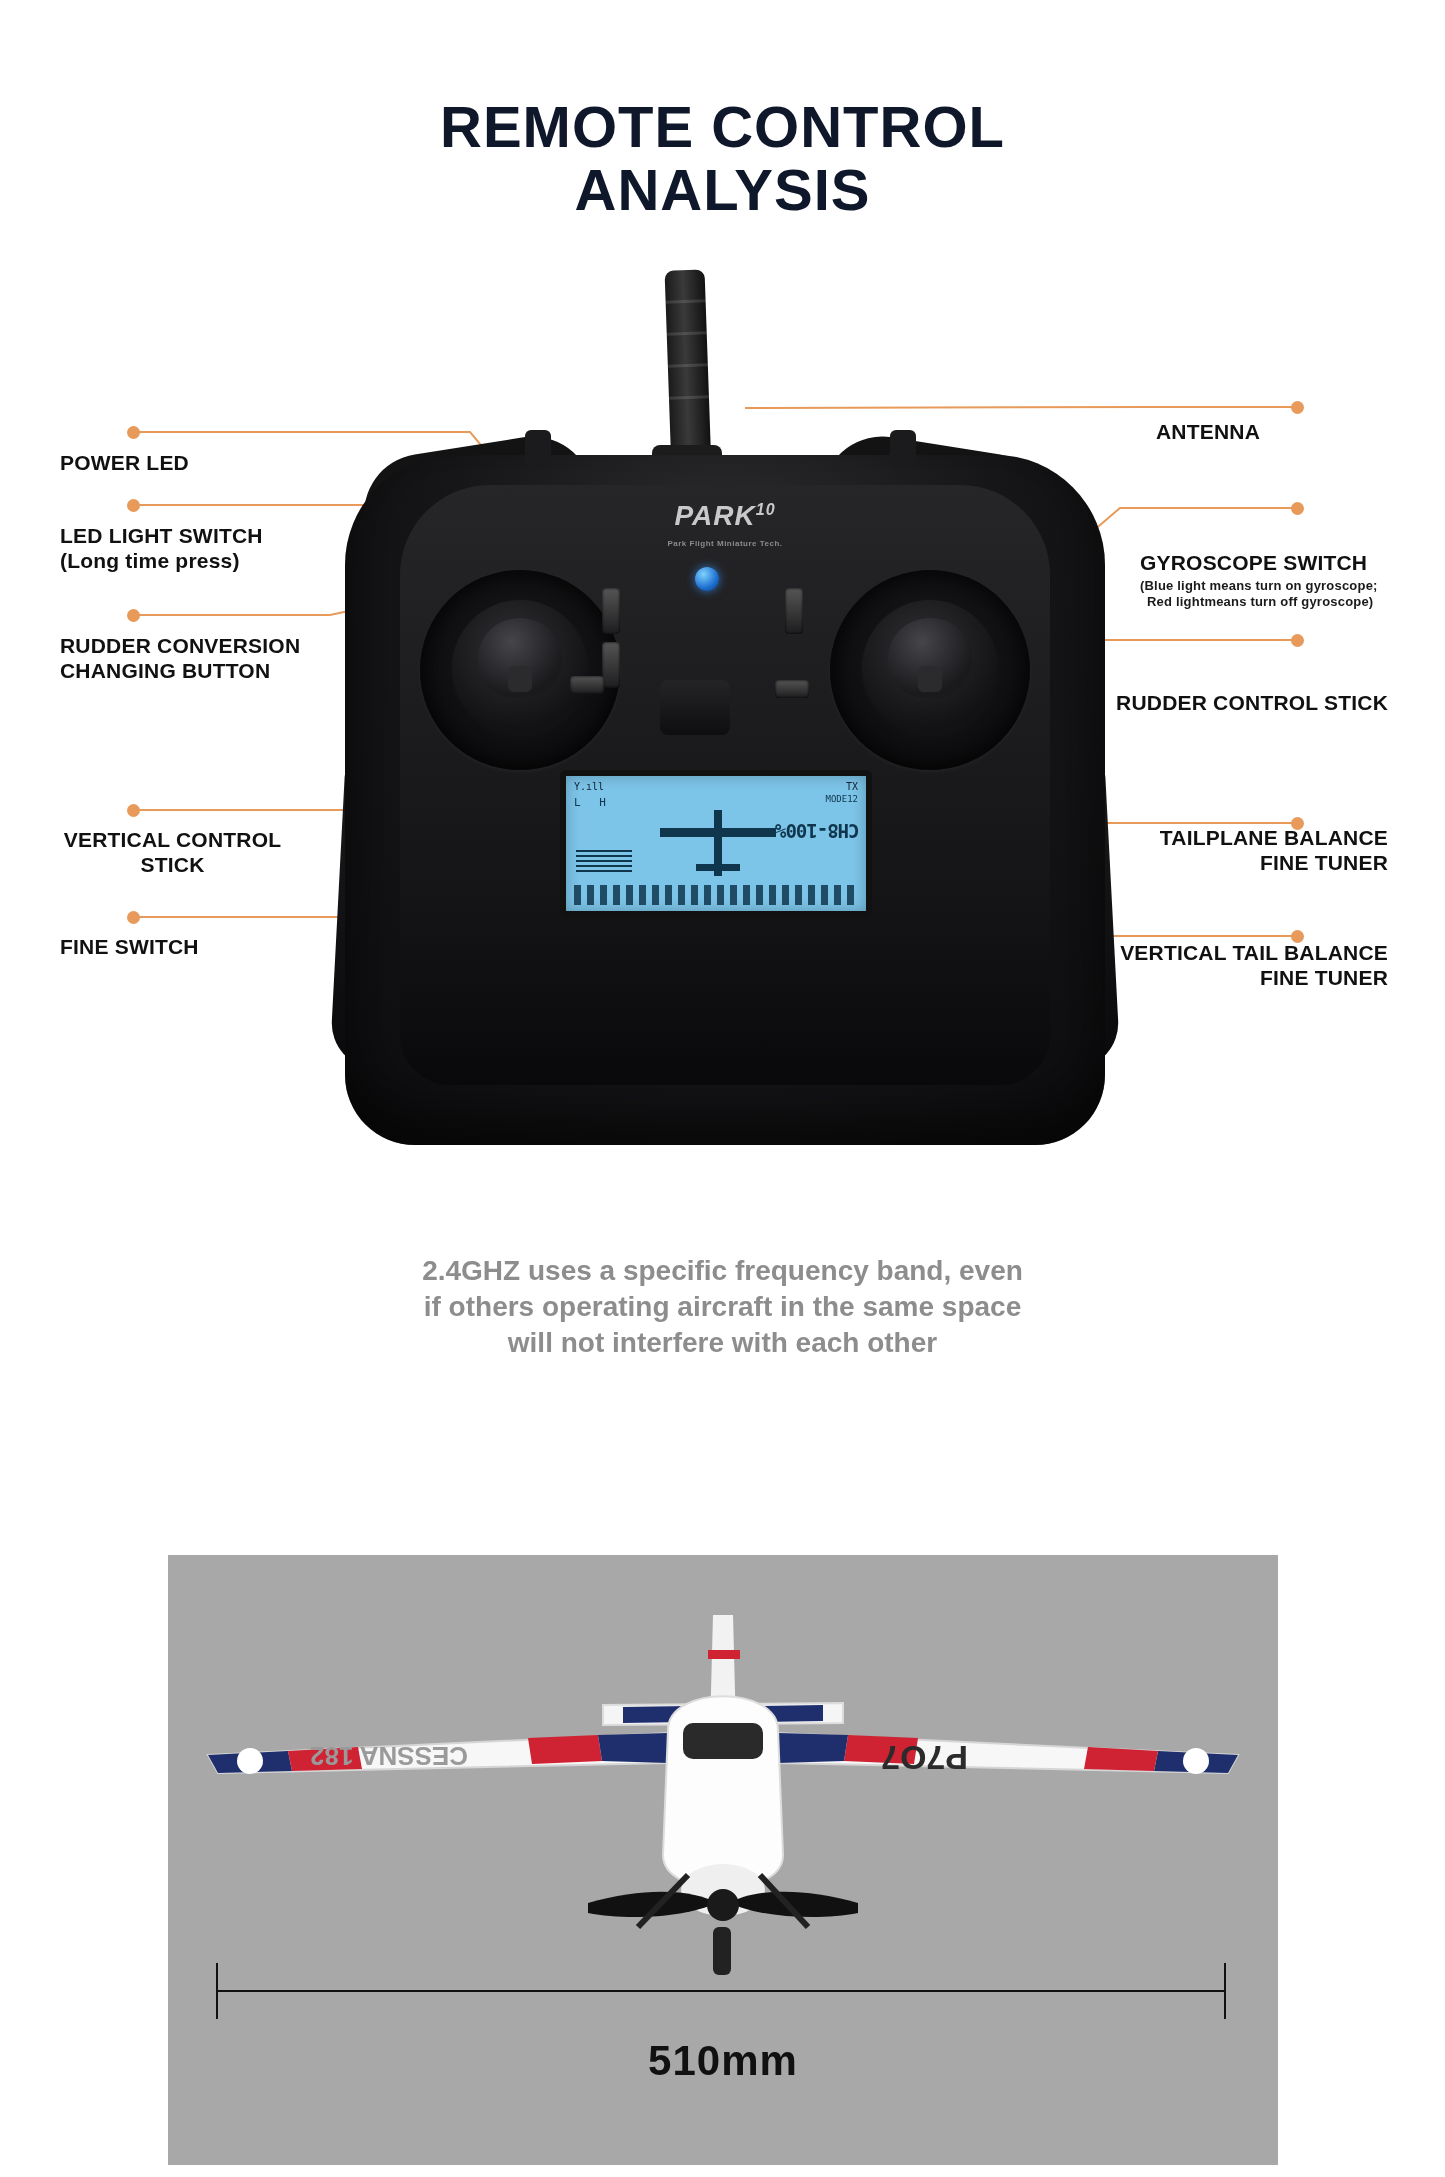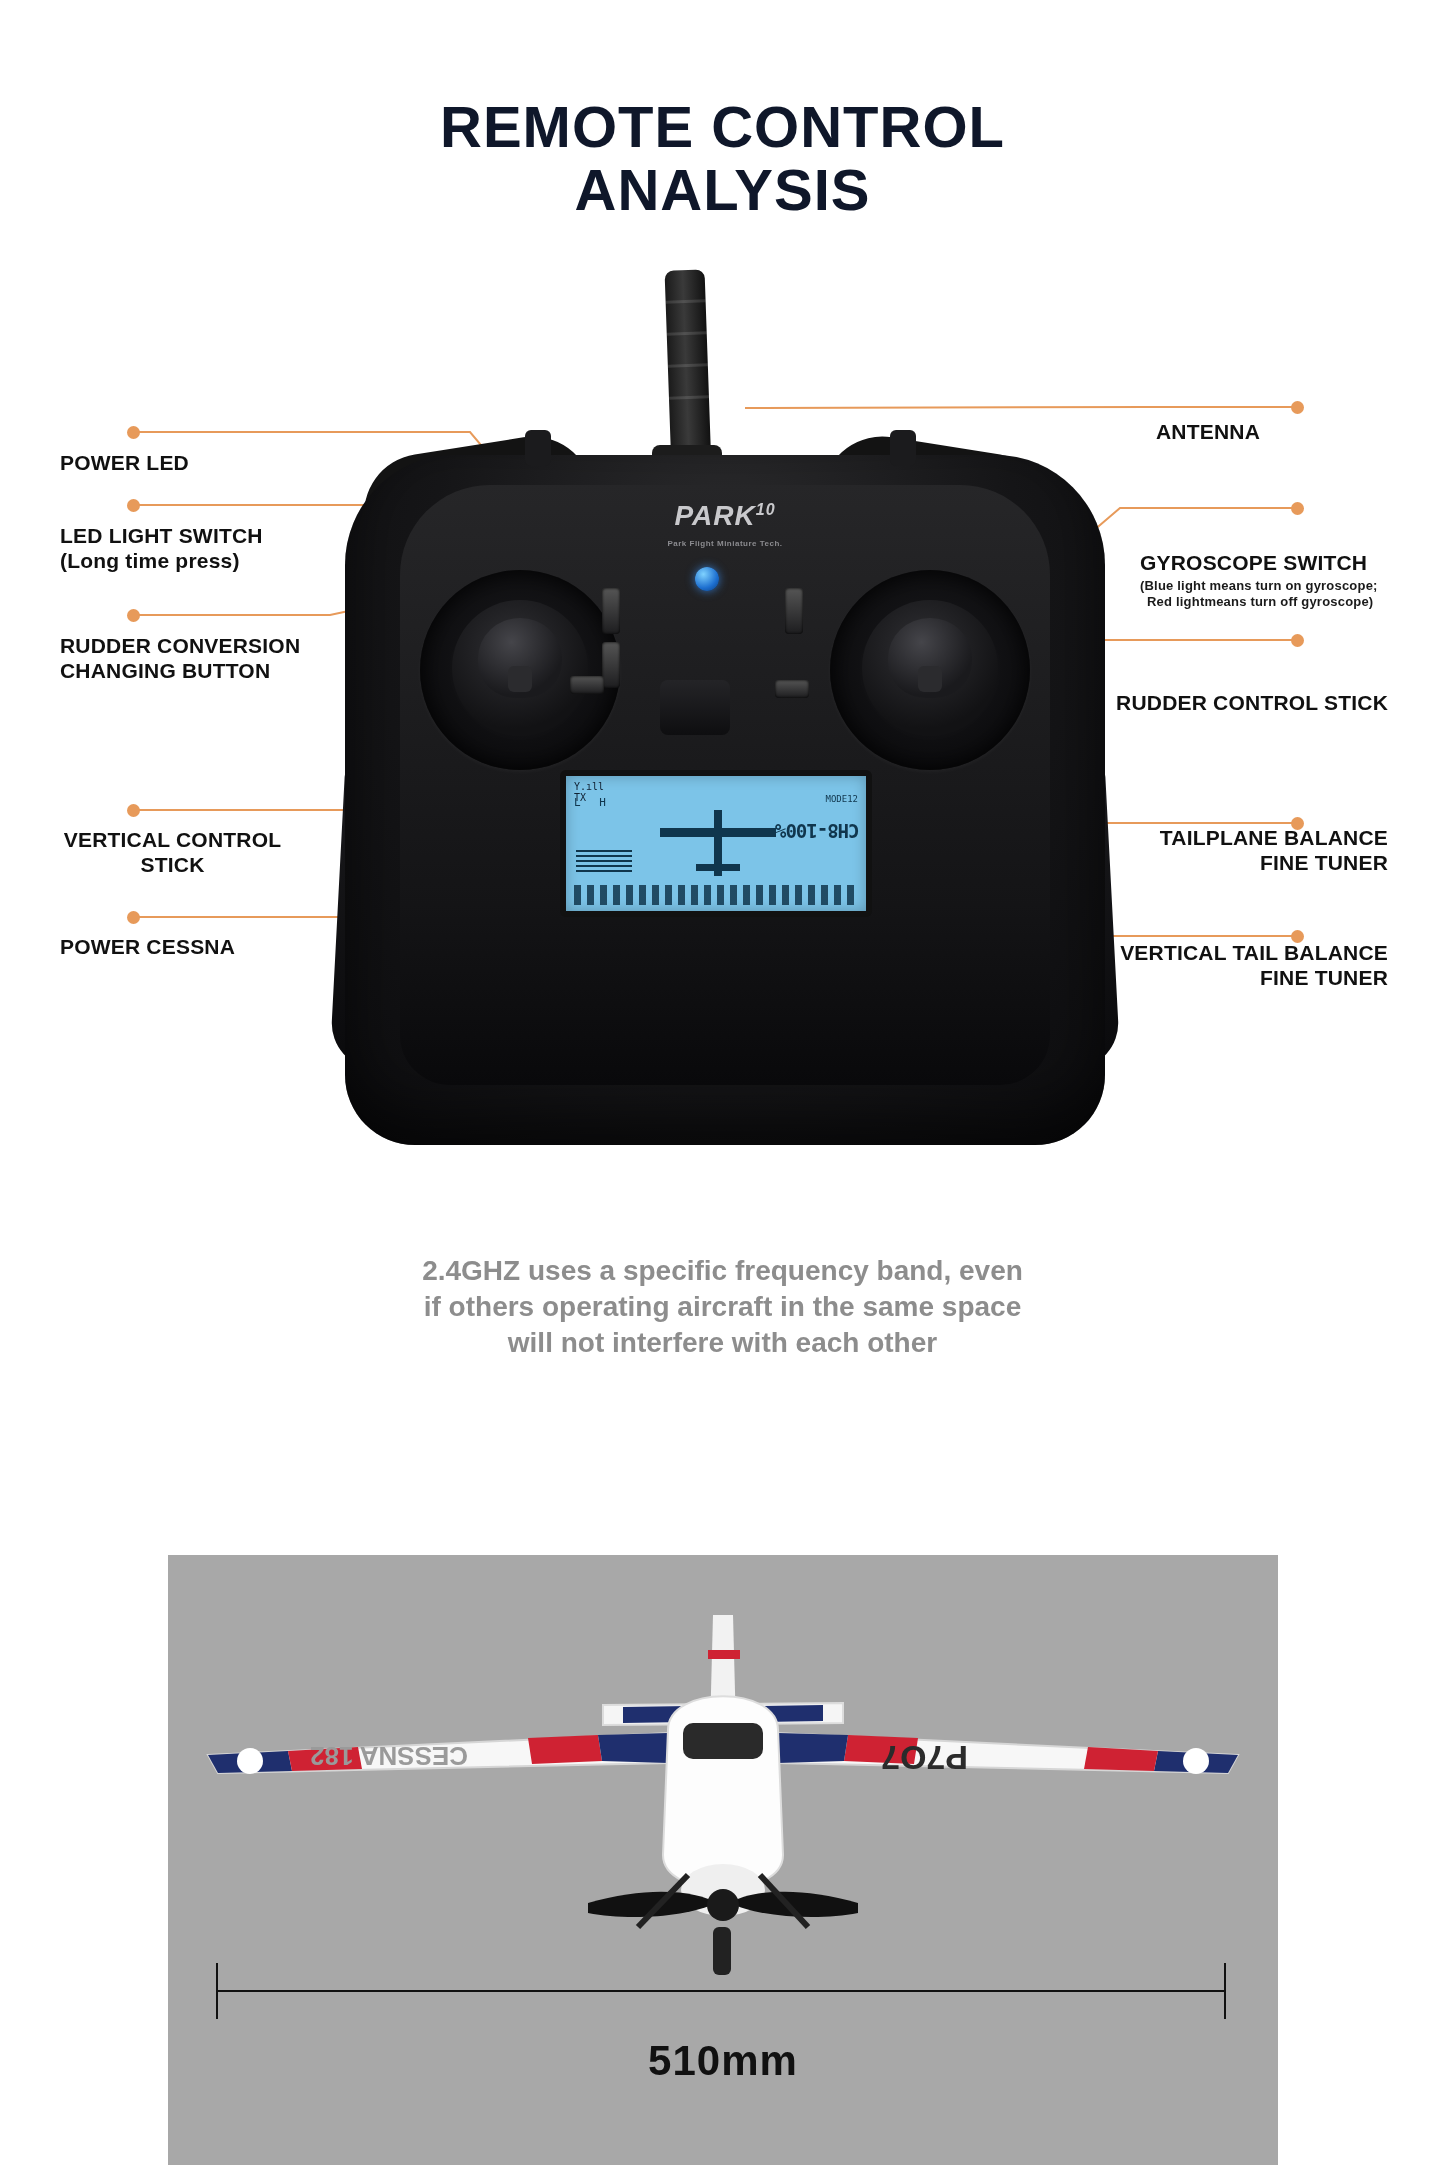--- a/index.html
+++ b/index.html
@@ -241,21 +241,20 @@
   }
   .lcd .lcd-row-top {
     position: absolute;
     left: 8px; top: 5px; right: 8px;
     display: flex;
     justify-content: space-between;
     align-items: flex-start;
     font-size: 10px;
     color: #123;
     font-family: "DejaVu Sans Mono", monospace;
-    flex-direction: column;
   }
   .lcd .plane {
     position: absolute;
     left: 88px; top: 30px;
     width: 130px; height: 70px;
   }
   .lcd .plane .fuse {
     position: absolute; left: 60px; top: 4px; width: 8px; height: 66px; background: #10364d;
   }
   .lcd .plane .wing {
@@ -427,21 +426,21 @@
   <div class="label left" style="left:60px; top:633px;">
     <span>RUDDER CONVERSION</span><br>
     <span>CHANGING BUTTON</span>
   </div>
 
   <div class="label" style="left:45px; top:827px; width:255px; text-align:center;">
     <span>VERTICAL CONTROL</span><br>
     <span>STICK</span>
   </div>
 
-  <div class="label left" style="left:60px; top:934px;">POWER CESSNA</div>
+  <div class="label left" style="left:60px; top:934px;">FINE SWITCH</div>
 
   <div class="label right" style="left:1000px; top:419px; width:260px;">ANTENNA</div>
 
   <div class="label left" style="left:1140px; top:550px; width:300px;">
     <span>GYROSCOPE SWITCH</span>
     <span class="sub">(Blue light means turn on gyroscope;</span>
     <span class="sub" style="margin-top:0;padding-left:7px;">Red lightmeans turn off gyroscope)</span>
   </div>
 
   <div class="label right" style="left:1000px; top:690px; width:388px;">RUDDER CONTROL STICK</div>

